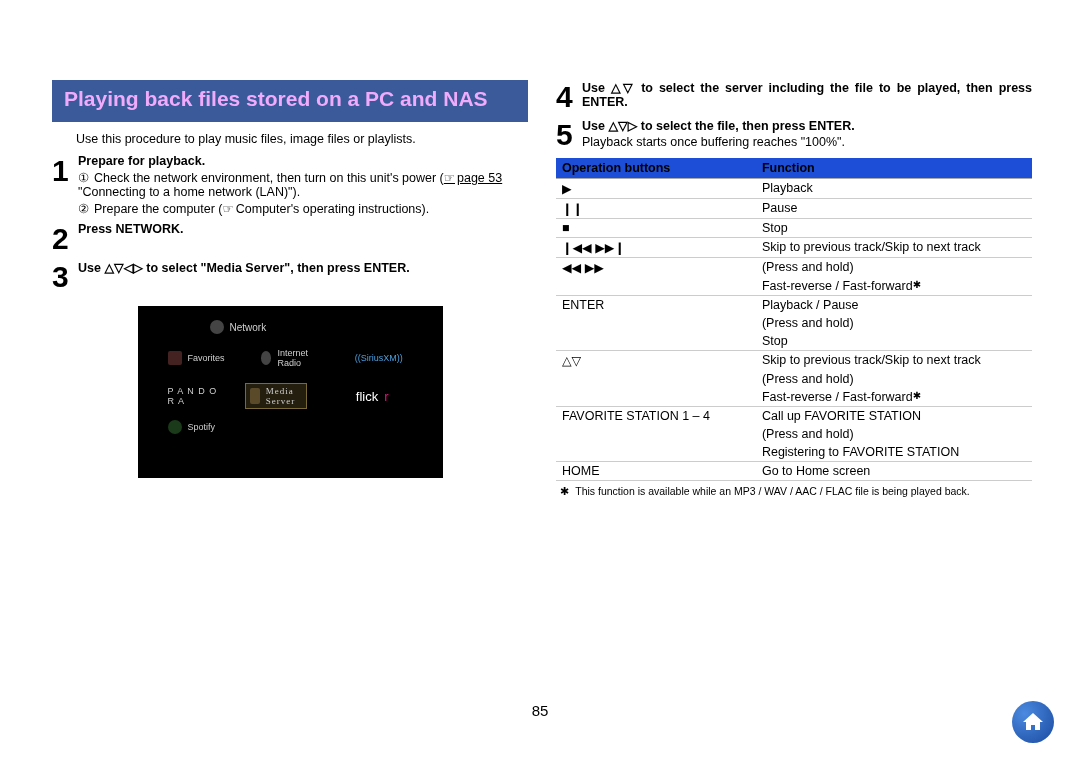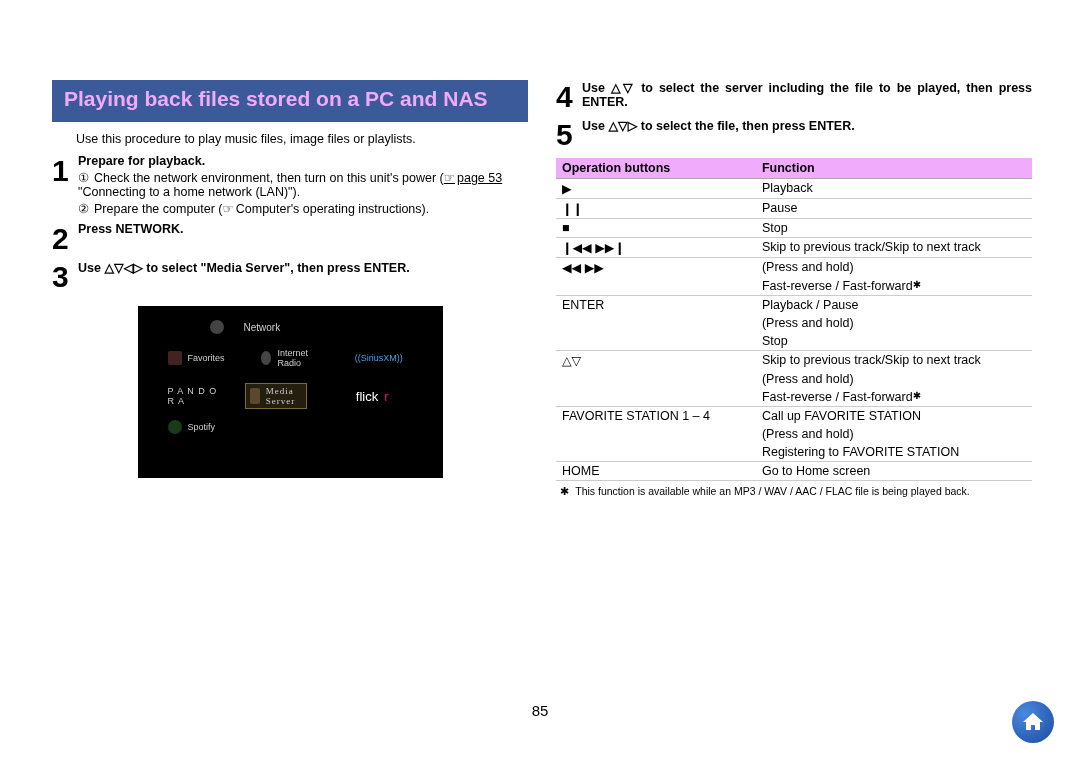--- a/index.html
+++ b/index.html
@@ -53,21 +53,21 @@
   .pointer::before { content: "☞"; margin-right: 2px; }
   .tv {
     width: 305px;
     height: 172px;
     background: #000;
     margin: 14px auto 0 auto;
     color: #cfcfcf;
     font-size: 9px;
     padding: 10px 12px;
   }
-  .tv-header { display:flex; align-items:center; gap:20px; padding: 4px 60px 10px 60px; font-size:10px;}
+  .tv-header { display:flex; align-items:center; gap:6px; padding: 4px 60px 10px 60px; font-size:10px;}
   .tv-row { display:flex; align-items:center; gap:36px; padding: 4px 18px; }
   .tv-item { display:flex; align-items:center; gap:6px; width:88px;}
   .tv-item.selected { outline:1px solid #7a6a3a; background: rgba(120,100,50,0.3); padding:2px 4px;font-family:Liberation Serif, serif; }
   .tv-row2 { display:flex; align-items:center; gap:22px; padding: 12px 18px 6px 18px; font-size:9px; letter-spacing:1px;}
   .tv-row3 { display:flex; align-items:center; gap:6px; padding: 6px 18px;}
   .tv-icon {
     width: 14px; height: 14px; background: #555; border-radius: 2px;
     display:inline-block;
   }
   .tv-globe { border-radius:50%; background:#444;}
@@ -79,21 +79,21 @@
   
   .note-line { font-size: 12.5px; margin-top:2px; }
   
   table.ops {
     width: 100%;
     border-collapse: collapse;
     font-size: 12.5px;
     margin-top: 8px;
   }
   table.ops th {
-    background: #f0abfc;
+    background: #1d4ed8;
     text-align: left;
     font-weight: bold;
     padding: 3px 6px;
     border-bottom: 1px solid #aaa;
   }
   table.ops td {
     padding: 2px 6px;
     vertical-align: top;
     border-bottom: 1px solid #ccc;
   }
@@ -208,20 +208,21 @@
       <div class="step-num">4</div>
       <div class="step-body">
         <div class="step-title" style="text-align:justify;">Use △▽ to select the server including the file to be played, then press ENTER.</div>
       </div>
     </div>
 
     <div class="step-row">
       <div class="step-num">5</div>
       <div class="step-body">
         <div class="step-title">Use △▽▷ to select the file, then press ENTER.</div>
+        <div class="note-line">Playback starts once buffering reaches "100%".</div>
       </div>
     </div>
 
     <table class="ops">
       <thead>
         <tr>
           <th style="width:42%;">Operation buttons</th>
           <th>Function</th>
         </tr>
       </thead>

